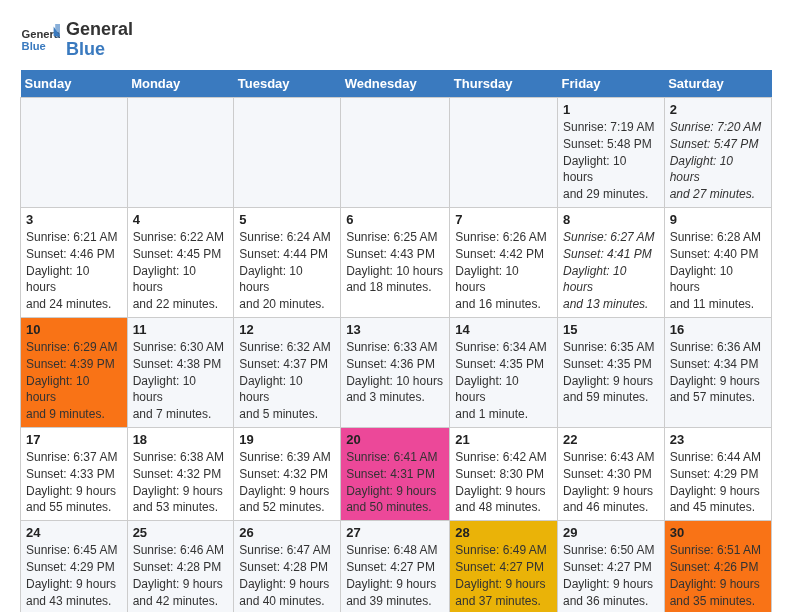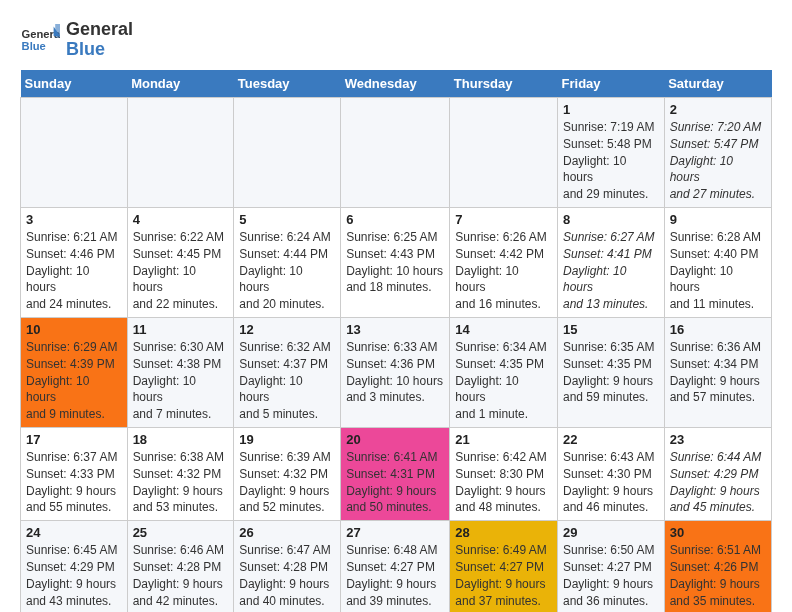--- a/index.html
+++ b/index.html
@@ -282,21 +282,21 @@
           </td>
           <td style="background: rgb(255, 255, 255);">
             <div class="day-number">22</div>
             <div class="day-info" style="white-space: pre-line;">Sunrise: 6:43 AM
 Sunset: 4:30 PM
 Daylight: 9 hours
 and 46 minutes.</div>
           </td>
           <td style="background: rgb(255, 255, 255);">
             <div class="day-number">23</div>
-            <div class="day-info" style="white-space: pre-line; font-style: italic;">Sunrise: 6:44 AM
+            <div class="day-info" style="white-space: pre-line;">Sunrise: 6:44 AM
 Sunset: 4:29 PM
 Daylight: 9 hours
 and 45 minutes.</div>
           </td>
         </tr>
         <tr>
           <td style="background: rgb(245, 247, 250); margin-top: 21px;">
             <div class="day-number">24</div>
             <div class="day-info" style="white-space: pre-line;">Sunrise: 6:45 AM
 Sunset: 4:29 PM

